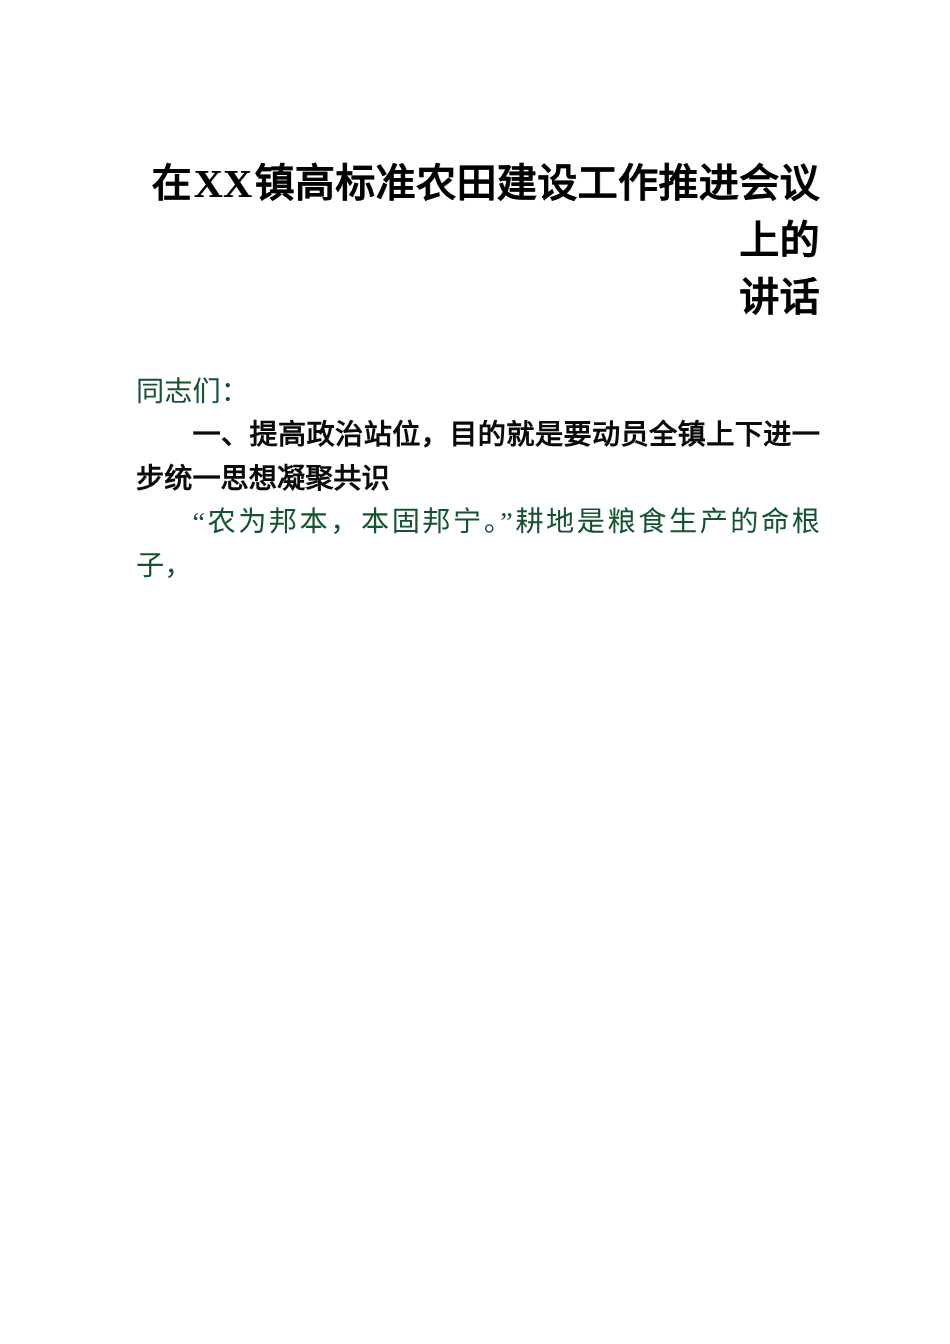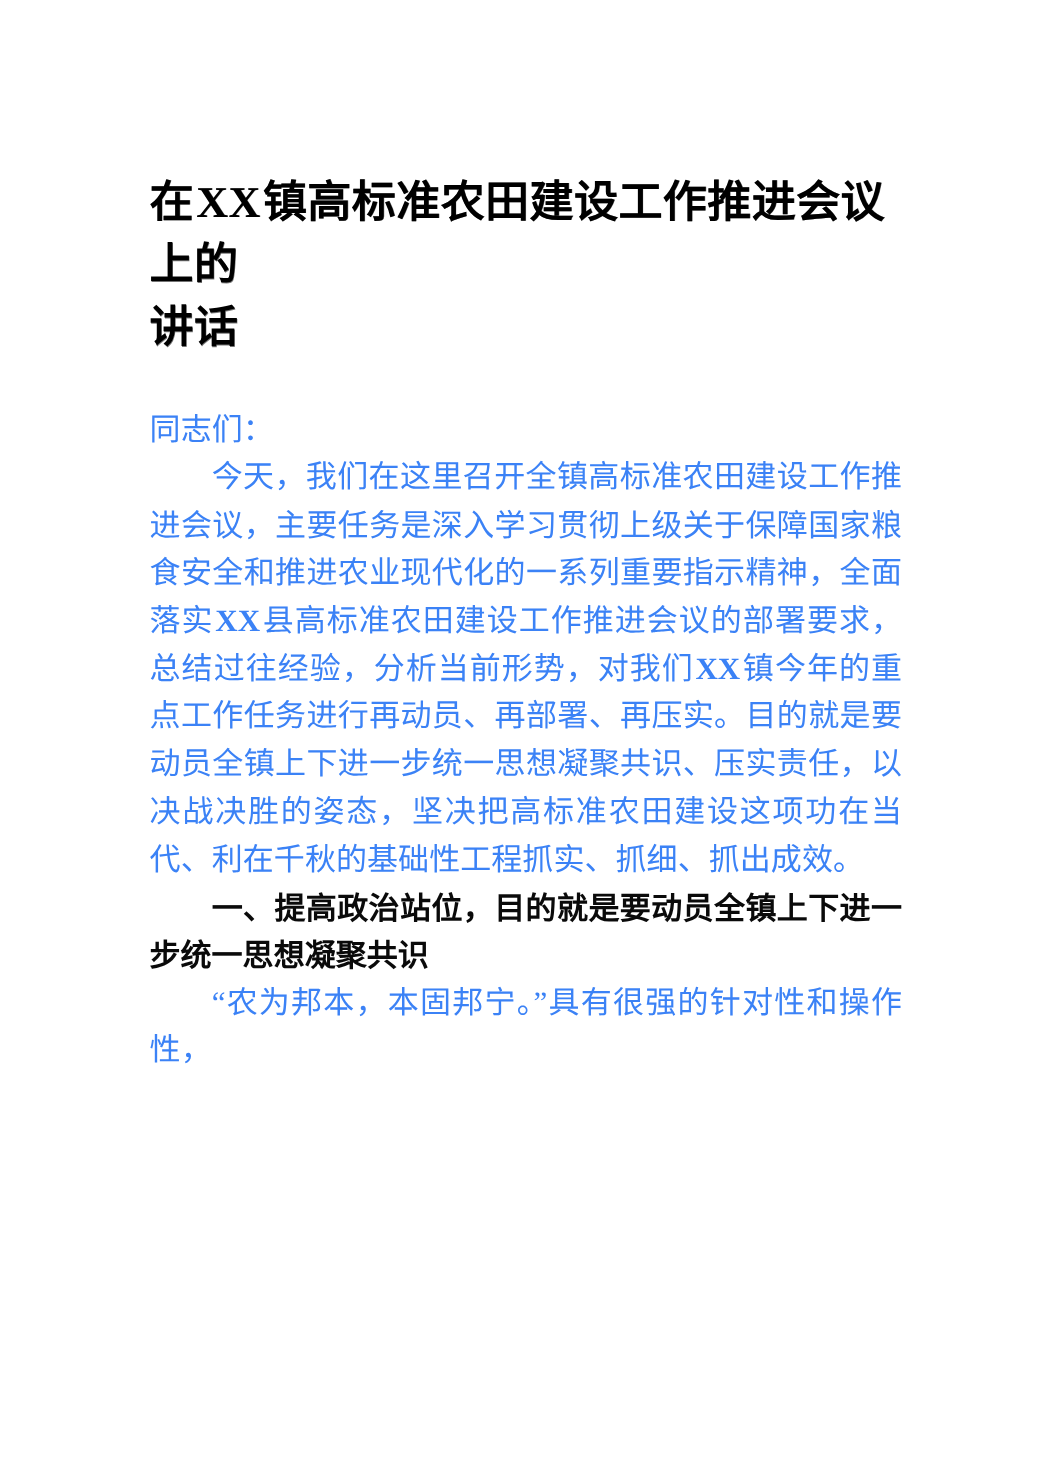--- a/index.html
+++ b/index.html
@@ -35,40 +35,40 @@
   }
 
   
   .doc-title {
     margin: 0;
     padding-top: 155px;
     font-family: "Liberation Serif", "DejaVu Serif", serif;
     font-weight: 700;
     font-size: 40px;
     line-height: 57px;
-    text-align: left;
+    text-align: right;
     letter-spacing: 0.4px;
     color: #000000;
     text-shadow: 0.4px 0.4px 0 rgba(0,0,0,0.55);
   }
 
   .doc-title .latin {
     font-family: "Liberation Serif", "DejaVu Serif", serif;
     font-weight: 700;
     padding: 0 2px;
   }
 
   
   .salutation,
   .para,
   .section-heading {
     margin: 0;
     font-size: 28.2px;
     line-height: 43.4px;
-    color: #3b82f6;
+    color: #14532d;
   }
 
   .salutation,
   .para {
     font-family: "Liberation Serif", "DejaVu Serif", serif;
     font-weight: 400;
     text-align: justify;
     text-justify: inter-character;
     letter-spacing: 0.05px;
   }
@@ -105,21 +105,20 @@
 <div class="page">
   <div class="content">
 
     <h1 class="doc-title">
       <span>在<span class="latin">XX</span>镇高标准农田建设工作推进会议上的</span><br>
       <span>讲话</span>
     </h1>
 
     <p class="salutation">同志们：</p>
 
-    <p class="para">今天，我们在这里召开全镇高标准农田建设工作推进会议，主要任务是深入学习贯彻上级关于保障国家粮食安全和推进农业现代化的一系列重要指示精神，全面落实<span class="latin">XX</span>县高标准农田建设工作推进会议的部署要求，总结过往经验，分析当前形势，对我们<span class="latin">XX</span>镇今年的重点工作任务进行再动员、再部署、再压实。目的就是要动员全镇上下进一步统一思想凝聚共识、压实责任，以决战决胜的姿态，坚决把高标准农田建设这项功在当代、利在千秋的基础性工程抓实、抓细、抓出成效。</p>
 
 
     <p class="section-heading">一、提高政治站位，目的就是要动员全镇上下进一步统一思想凝聚共识</p>
 
-    <p class="para">“农为邦本，本固邦宁。”具有很强的针对性和操作性，</p>
+    <p class="para">“农为邦本，本固邦宁。”耕地是粮食生产的命根子，</p>
 
   </div>
 </div>
 
 </body></html>

